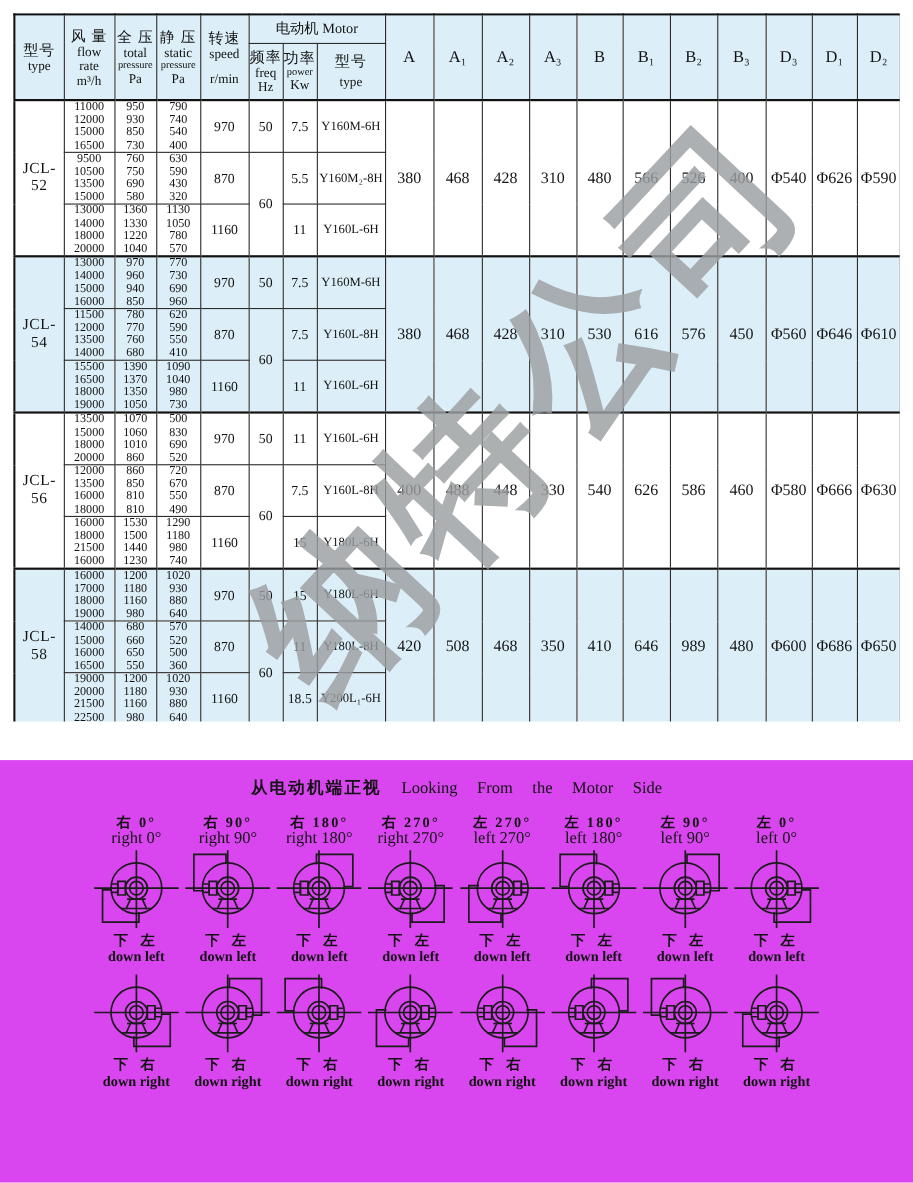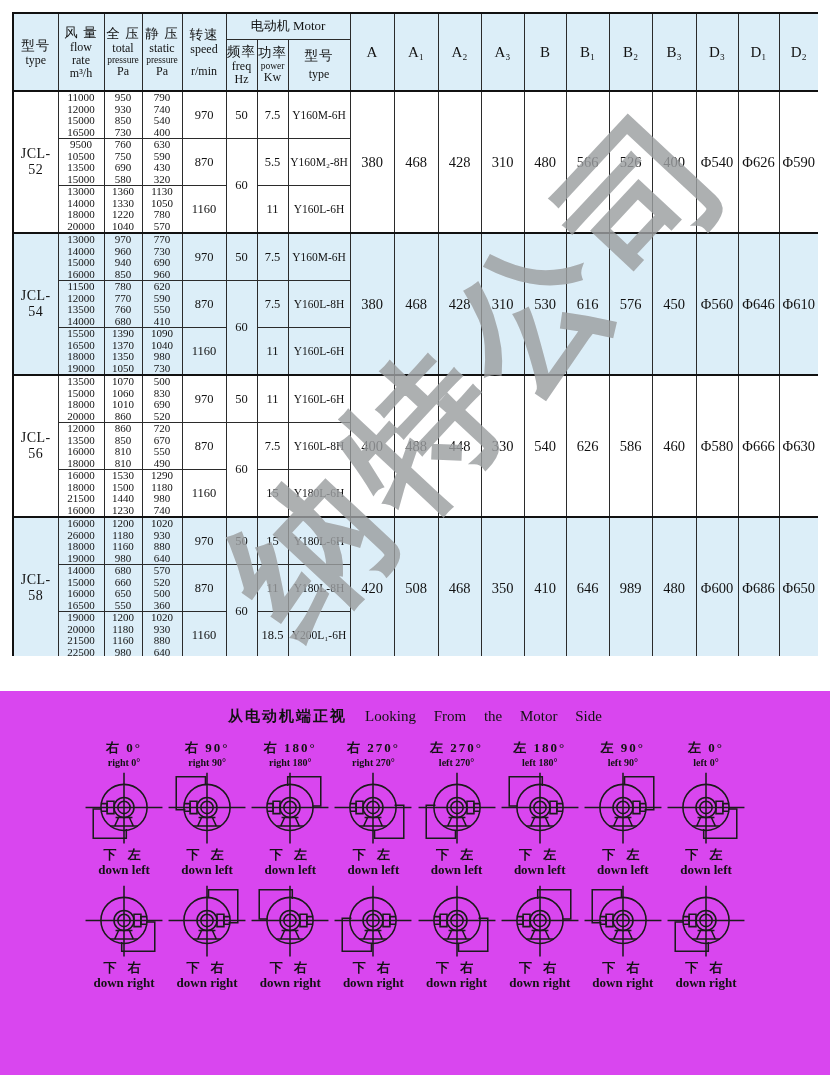--- a/index.html
+++ b/index.html
@@ -39,21 +39,21 @@
   
   .panel{margin-top:35px;width:830px;height:400px;background:#d946ef;}
   .panel-title{text-align:center;padding-top:16px;font-size:15px;}
   .panel-title .t-cn{font-weight:600;letter-spacing:2px;margin-right:18px;}
   .panel-title .t-en{word-spacing:14px;}
   .diagram-rows{width:664px;margin:14px auto 0 auto;}
   .drow{display:flex;justify-content:space-between;}
   .drow.second{margin-top:6px;align-items:flex-end;}
   .dcell{width:82px;text-align:center;}
   .dir-cn{font-size:13px;font-weight:700;line-height:15px;letter-spacing:2px;}
-  .dir-en{font-size:10px;font-weight:700;line-height:15px;}
+  .dir-en{font-size:15px;font-weight:400;line-height:15px;}
   .below-cn{font-size:13px;font-weight:700;line-height:15px;letter-spacing:4px;}
   .below-en{font-size:13px;font-weight:600;line-height:15px;}
   .dcell svg{display:block;margin:2px auto 1px auto;}
 </style>
 </head>
 <body>
 
 <div class="table-wrap">
   <table class="spec">
     <colgroup>
@@ -383,21 +383,21 @@
             <div>740</div>
           </td>
           <td class="val">1160</td>
           <td class="val">15</td>
           <td class="motor">Y180L-6H</td>
         </tr>
         <tr class="shade block-start">
           <td class="model" rowspan="3">JCL-58</td>
           <td class="nums">
             <div>16000</div>
-            <div>26000</div>
+            <div>17000</div>
             <div>18000</div>
             <div>19000</div>
           </td>
           <td class="nums">
             <div>1200</div>
             <div>1180</div>
             <div>1160</div>
             <div>980</div>
           </td>
           <td class="nums">

